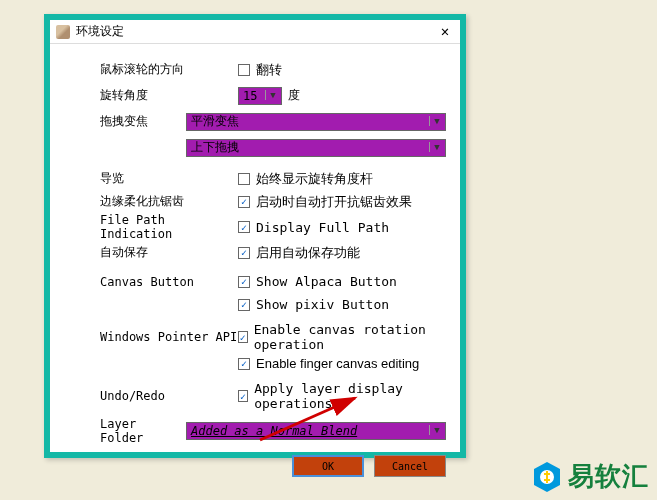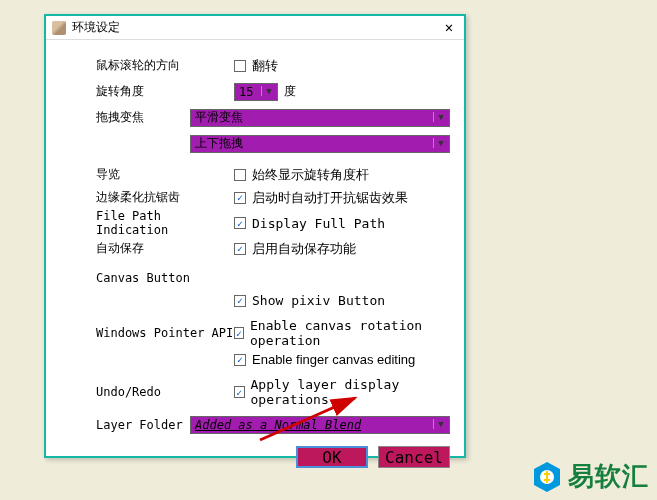--- a/index.html
+++ b/index.html
@@ -14,21 +14,21 @@
     position: relative;
     overflow: hidden;
   }
   .dialog {
     position: absolute;
     left: 44px;
     top: 14px;
     width: 422px;
     height: 444px;
     background: #fff;
-    border: 2px solid #14b8a6;
+    border: 6px solid #14b8a6;
     box-shadow: 2px 2px 5px rgba(0,0,0,0.2);
   }
   .titlebar {
     height: 24px;
     display: flex;
     align-items: center;
     padding: 0 6px;
     border-bottom: 1px solid #ddd;
   }
   .titlebar-icon {
@@ -107,22 +107,22 @@
   .button-row {
     display: flex;
     justify-content: flex-end;
     gap: 10px;
     padding: 10px 14px 12px 0;
   }
   .btn {
     width: 72px;
     height: 22px;
     border: 1px solid #888;
-    background: #be185d;
-    font-size: 16px;
+    background: #c2410c;
+    font-size: 10px;
     display: flex;
     align-items: center;
     justify-content: center;
     font-family: monospace;
   }
   .btn.default { border: 1px solid #4a90d9; box-shadow: 0 0 0 1px #4a90d9 inset; }
   .arrow {
     position: absolute;
     pointer-events: none;
   }
@@ -221,20 +221,24 @@
       <div class="label-col">自动保存</div>
       <div class="ctrl-col">
         <span class="checkbox checked"></span>
         <span class="cb-label">启用自动保存功能</span>
       </div>
     </div>
     <div style="height:6px"></div>
 
     <div class="row">
       <div class="label-col" style="font-family:monospace">Canvas Button</div>
+      <div class="ctrl-col">
+        <span class="checkbox checked"></span>
+        <span class="cb-label" style="font-family:monospace">Show Alpaca Button</span>
+      </div>
     </div>
 
     <div class="row">
       <div class="label-col"></div>
       <div class="ctrl-col">
         <span class="checkbox checked"></span>
         <span class="cb-label" style="font-family:monospace">Show pixiv Button</span>
       </div>
     </div>
     <div style="height:6px"></div>

